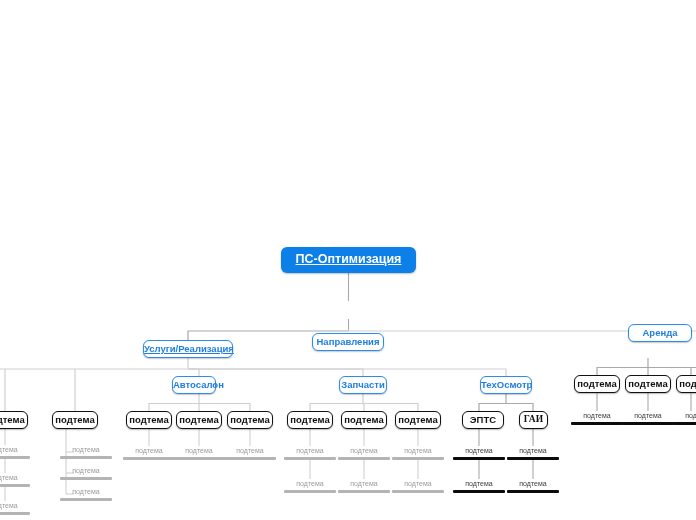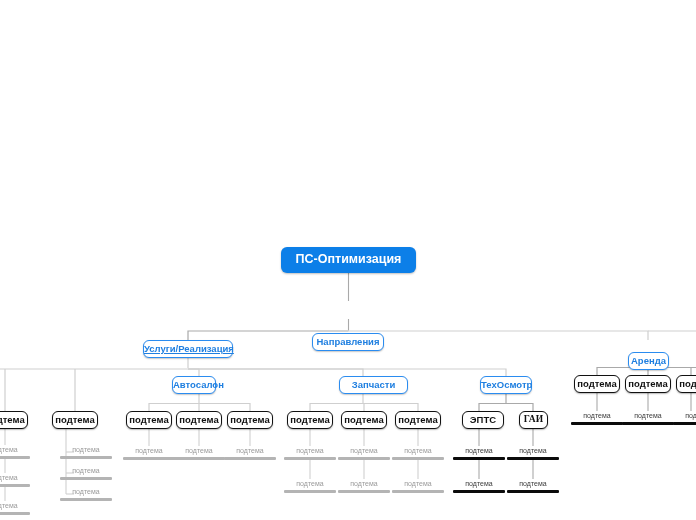--- a/index.html
+++ b/index.html
@@ -20,20 +20,21 @@
   .n-root{
     background:#0c7fe8;
     color:#ffffff;
     border-radius:6px;
     font-weight:bold;
     font-size:12.5px;
     text-align:center;
     line-height:24px;
     height:26px;
     box-shadow:0 1px 2px rgba(0,0,0,.25);
+    text-decoration:underline;
   }
   
   .n-blue{
     background:#ffffff;
     color:#1f7fe0;
     border:1.6px solid #2a8cf0;
     border-radius:6px;
     font-weight:bold;
     font-size:9.5px;
     text-align:center;
@@ -165,23 +166,23 @@
       <path d="M66,452 L74,452"></path>
       <path d="M66,473 L74,473"></path>
       <path d="M66,494 L74,494"></path>
     </g>
   </svg>
 
   <div id="nodes-layer">
       <div class="node n-root" style="left: 281px; top: 247px; width: 135px; height: 26px;">ПС-Оптимизация</div>
       <div class="node n-blue" style="left: 312px; top: 301px; width: 72px; height: 18px; margin-top: 32px;">Направления</div>
       <div class="node n-blue" style="left: 143px; top: 340px; width: 90px; height: 18px; text-decoration: underline;">Услуги/Реализация</div>
-      <div class="node n-blue" style="left: 628px; top: 352px; width: 41px; height: 18px;">Аренда</div>
+      <div class="node n-blue" style="left: 628px; top: 324px; width: 64px; height: 18px;">Аренда</div>
       <div class="node n-blue" style="left: 172px; top: 376px; width: 44px; height: 18px;">Автосалон</div>
-      <div class="node n-blue" style="left: 339px; top: 376px; width: 69px; height: 18px;">Запчасти</div>
+      <div class="node n-blue" style="left: 339px; top: 376px; width: 48px; height: 18px;">Запчасти</div>
       <div class="node n-blue" style="left: 480px; top: 376px; width: 52px; height: 18px;">ТехОсмотр</div>
       <div class="node n-black" style="left: -18px; top: 411px; width: 46px; height: 18px;">подтема</div>
       <div class="node n-black" style="left: 52px; top: 411px; width: 46px; height: 18px;">подтема</div>
       <div class="node n-black" style="left: 126px; top: 411px; width: 46px; height: 18px;">подтема</div>
       <div class="node n-black" style="left: 176px; top: 411px; width: 46px; height: 18px;">подтема</div>
       <div class="node n-black" style="left: 227px; top: 411px; width: 46px; height: 18px;">подтема</div>
       <div class="node n-black" style="left: 287px; top: 411px; width: 46px; height: 18px;">подтема</div>
       <div class="node n-black" style="left: 341px; top: 411px; width: 46px; height: 18px;">подтема</div>
       <div class="node n-black" style="left: 395px; top: 411px; width: 46px; height: 18px;">подтема</div>
       <div class="node n-black" style="left: 462px; top: 411px; width: 42px; height: 18px;">ЭПТС</div>

